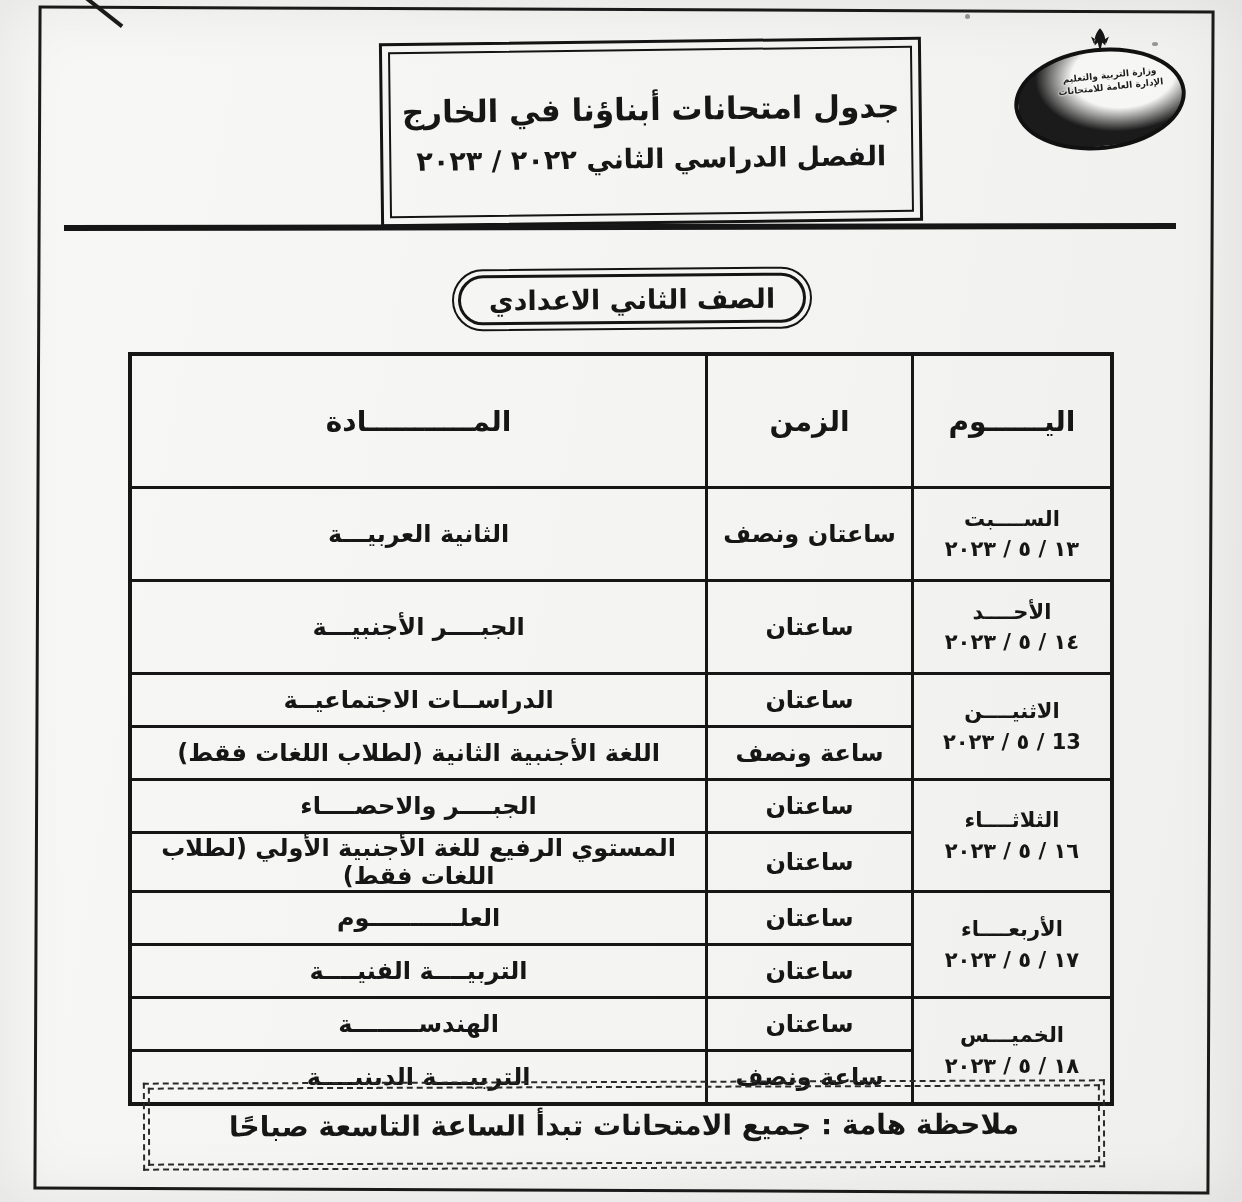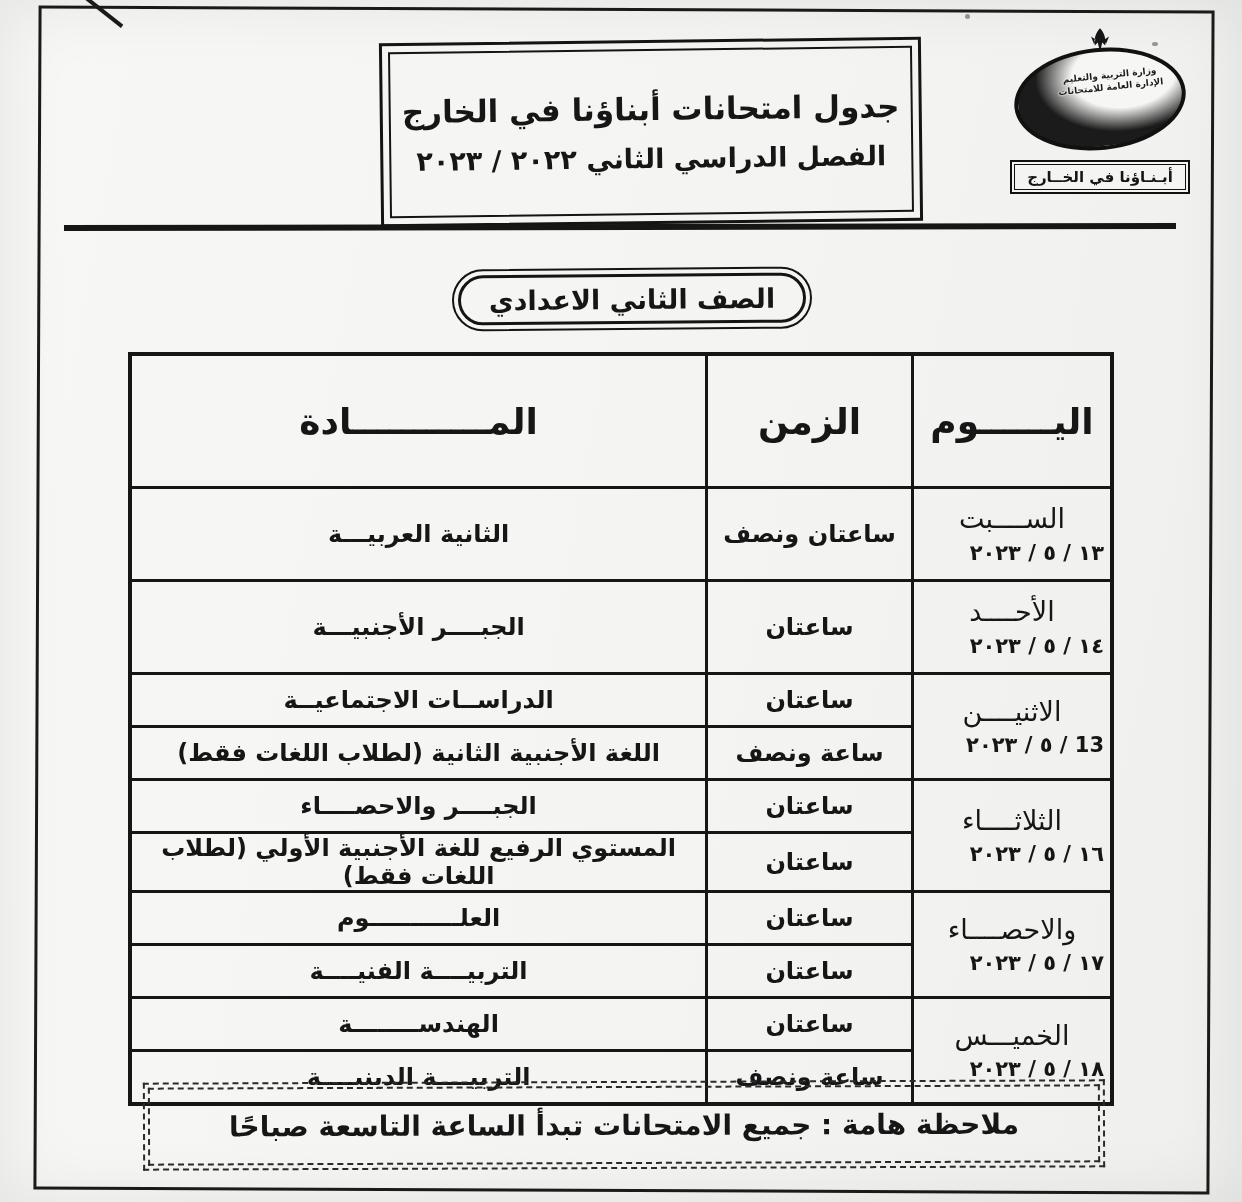--- a/index.html
+++ b/index.html
@@ -38,27 +38,27 @@
   .grade-banner{position:absolute;left:452px;top:268px;width:360px;height:62px;
     border:2px solid #141414;border-radius:999px;padding:4px;box-sizing:border-box;transform:rotate(-.5deg);}
   .grade-banner-inner{width:100%;height:100%;box-sizing:border-box;border:3px solid #141414;border-radius:999px;
     display:flex;align-items:center;justify-content:center;font-size:27px;font-weight:700;}
 
   
   table.sched{position:absolute;left:128px;top:352px;width:986px;border-collapse:collapse;
     table-layout:fixed;border:4px solid #161616;background:transparent;}
   table.sched th,table.sched td{border:3px solid #161616;text-align:center;vertical-align:middle;
     font-weight:700;padding:0 6px;}
-  tr.hdr th{height:130px;font-size:36px;letter-spacing:1px;}
+  tr.hdr th{height:130px;font-size:28px;letter-spacing:1px;}
   tr.r-single td{height:90px;}
   tr.r-sub td{height:50px;}
   .c-day{width:198px;}.c-time{width:204px;}.c-subj{width:572px;}
   .day-cell{line-height:1.25;}
-  .day-name{font-size:27px;font-weight:400;}
-  .day-date{font-size:21px;font-weight:700;letter-spacing:1px;margin-top:4px;text-align:right;}
+  .day-name{font-size:21px;font-weight:700;}
+  .day-date{font-size:21px;font-weight:700;letter-spacing:1px;margin-top:4px;}
   .time-cell{font-size:24px;}
   .subj-cell{font-size:24px;}
 
   
   .note-box{position:absolute;left:148px;top:1086px;width:952px;height:78px;box-sizing:border-box;
     border:2px dashed #2a2a2a;outline:2px dashed #2a2a2a;outline-offset:3px;
     display:flex;align-items:center;justify-content:center;transform:rotate(-.2deg);}
   .note-text{font-size:28px;font-weight:700;letter-spacing:.5px;}
 </style>
 </head>
@@ -83,23 +83,20 @@
 
   <div class="logo">
     <svg class="eagle" viewBox="0 0 40 40">
       <path d="M20 3 C14 9 12 17 13 26 L17 22 L20 35 L23 22 L27 26 C28 17 26 9 20 3 Z M8 14 L14 18 L12 24 Z M32 14 L26 18 L28 24 Z" fill="#161616"></path>
     </svg>
     <div class="logo-oval">
       <div class="logo-text" dir="rtl">
         <div>وزارة التربية والتعليم</div>
         <div>الإدارة العامة للامتحانات</div>
       </div>
-    </div>
-    <div class="logo-badge">
-      <div class="logo-badge-inner" dir="rtl">أبـنـاؤنا في الخــارج</div>
     </div>
   </div>
 
   <div class="divider"></div>
 
   <div class="grade-banner" dir="rtl">
     <div class="grade-banner-inner">الصف الثاني الاعدادي</div>
   </div>
 
   <table class="sched" dir="rtl">
@@ -156,21 +153,21 @@
         <td class="time-cell">ساعتان</td>
         <td class="subj-cell">الجبــــر والاحصــــاء</td>
       </tr>
       <tr class="r-sub">
         <td class="time-cell">ساعتان</td>
         <td class="subj-cell">المستوي الرفيع للغة الأجنبية الأولي  (لطلاب اللغات فقط)</td>
       </tr>
 
       <tr class="r-sub">
         <td class="day-cell" rowspan="2">
-          <div class="day-name">والاحصــــاء</div>
+          <div class="day-name">الأربعــــاء</div>
           <div class="day-date">١٧ / ٥ / ٢٠٢٣</div>
         </td>
         <td class="time-cell">ساعتان</td>
         <td class="subj-cell">العلـــــــــــوم</td>
       </tr>
       <tr class="r-sub">
         <td class="time-cell">ساعتان</td>
         <td class="subj-cell">التربيــــة الفنيــــة</td>
       </tr>
 

